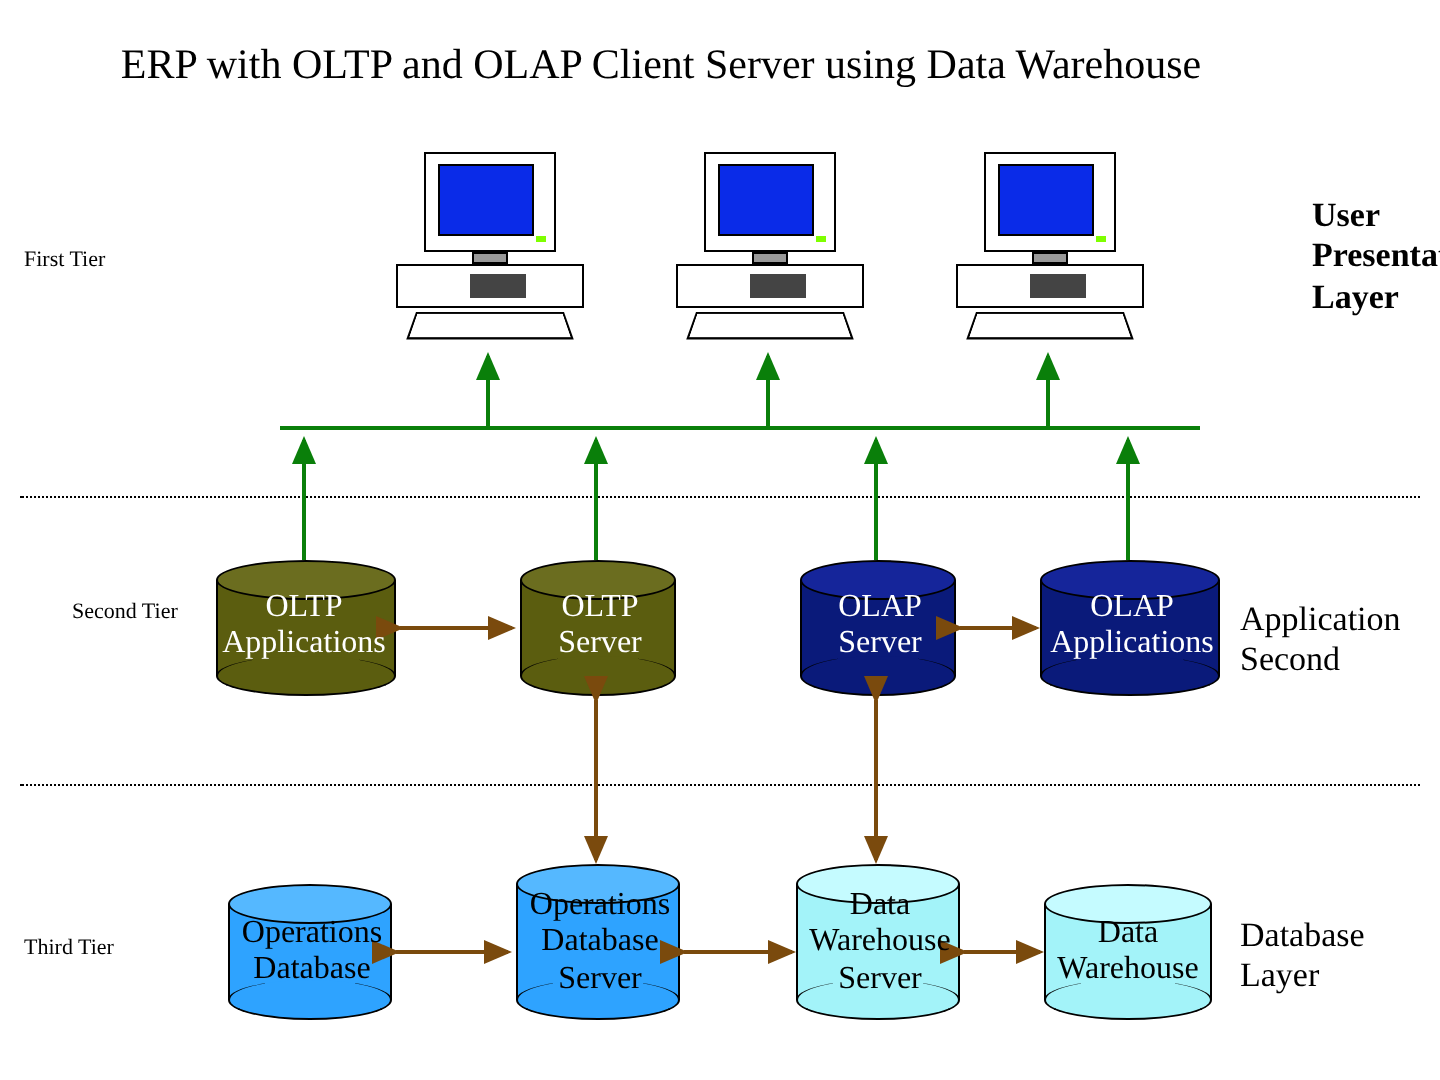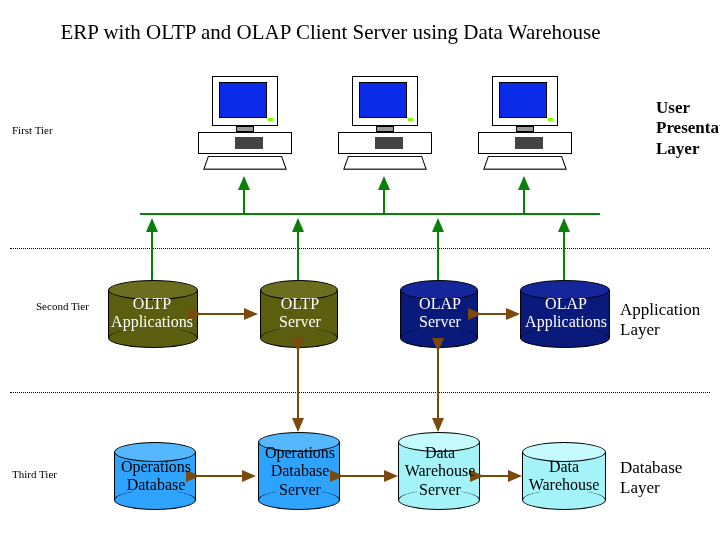--- a/index.html
+++ b/index.html
@@ -149,21 +149,21 @@
 <div class="title">ERP with OLTP and OLAP Client Server using Data Warehouse</div>
 
 <div class="tier-label" style="left:12px; top:124px;">First Tier</div>
 <div class="tier-label" style="left:0; top:300px;margin-left:36px;">Second Tier</div>
 <div class="tier-label" style="left:12px; top:468px;">Third Tier</div>
 
 <div class="right-label" style="left:656px; top:98px; white-space:pre;font-weight:bold;">User
 Presentation
 Layer</div>
 <div class="right-label" style="left:620px; top:300px; white-space:pre;">Application
-Layer</div>
+Second</div>
 <div class="right-label" style="left:620px; top:458px; white-space:pre;">Database
 Layer</div>
 
 <div class="divider" style="top:248px;"></div>
 <div class="divider" style="top:392px;"></div>
 
 <div class="computer" style="left:190px; top:76px;">
   <div class="monitor">
       <div class="screen"></div>
       <div class="led"></div>

